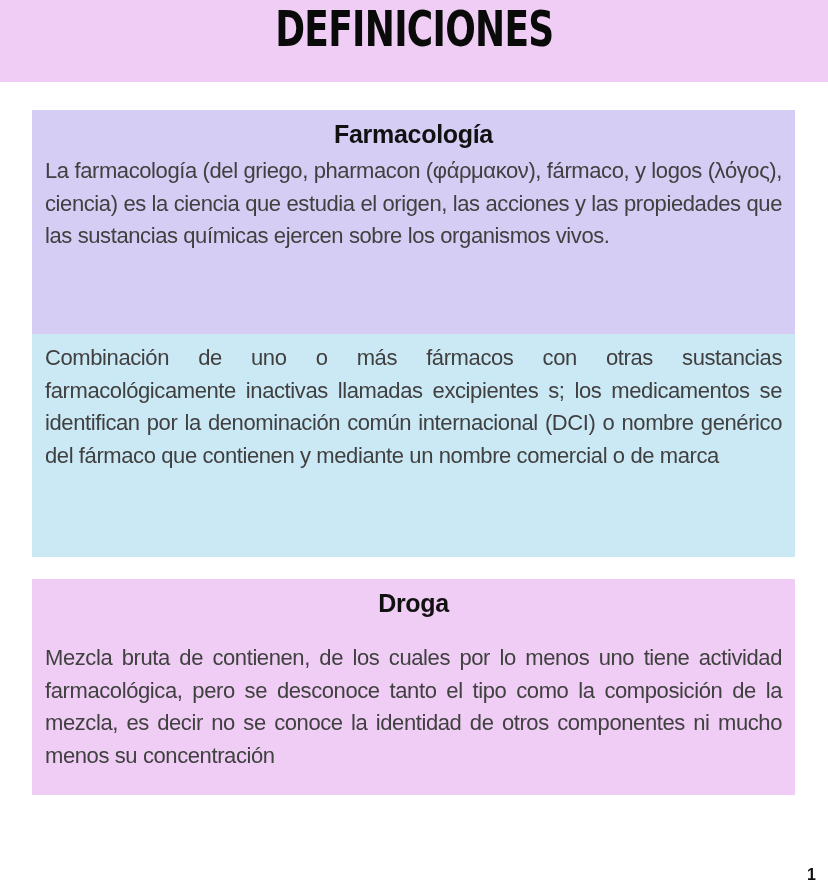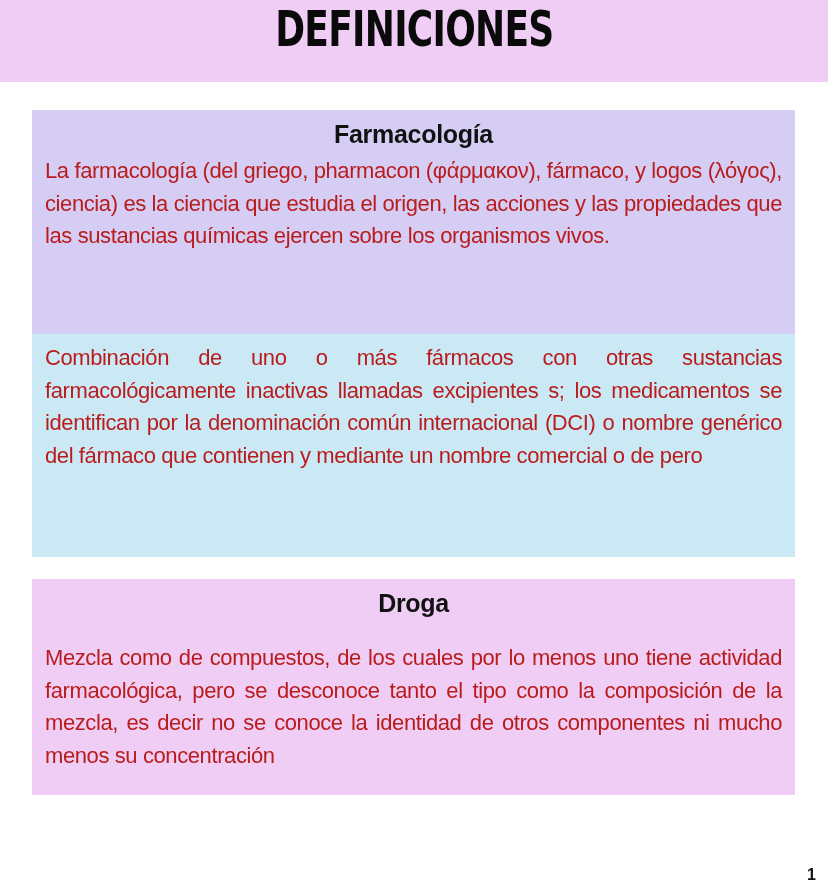--- a/index.html
+++ b/index.html
@@ -18,21 +18,21 @@
   }
   .card {
     position: absolute; left: 32px; width: 763px; box-sizing: border-box;
     padding: 8px 13px 10px 13px;
   }
   .card h2 {
     margin: 0; text-align: center; font-size: 25px; font-weight: bold; color: #111;
     font-family: "Liberation Sans", sans-serif; letter-spacing: -0.3px;
   }
   .card p {
-    margin: 0; font-size: 22px; line-height: 32.5px; text-align: justify; color: #b91c1c;
+    margin: 0; font-size: 22px; line-height: 32.5px; text-align: justify; color: #404040;
     font-family: "Liberation Sans", sans-serif; letter-spacing: -0.4px;
   }
   .c1 { top: 110px; height: 244px; background: #d5cdf4; }
   .c1 h2 { margin-top: 2px; margin-bottom: 6px; }
   .c2 { top: 334px; height: 223px; background: #cbe8f5; }
   .c2 h2 { margin-top: 2px; margin-bottom: 4px; }
   .c3 { top: 579px; height: 216px; background: #efcdf4; }
   .c3 h2 { margin-top: 2px; margin-bottom: 24px; }
   .page-num {
     position: absolute; right: 12px; bottom: 8px; font-size: 16px; font-weight: bold; color: #111;
@@ -44,21 +44,21 @@
 <div class="header">
   <h1>DEFINICIONES</h1>
 </div>
 
 <div class="card c1">
   <h2>Farmacología</h2>
   <p>La farmacología (del griego, pharmacon (φάρμακον), fármaco, y logos (λόγος), ciencia) es la ciencia que estudia el origen, las acciones y las propiedades que las sustancias químicas ejercen sobre los organismos vivos.</p>
 </div>
 
 <div class="card c2">
-  <p>Combinación de uno o más fármacos con otras sustancias farmacológicamente inactivas llamadas excipientes s; los medicamentos se identifican por la denominación común internacional (DCI) o nombre genérico del fármaco que contienen y mediante un nombre comercial o de pero</p>
+  <p>Combinación de uno o más fármacos con otras sustancias farmacológicamente inactivas llamadas excipientes s; los medicamentos se identifican por la denominación común internacional (DCI) o nombre genérico del fármaco que contienen y mediante un nombre comercial o de marca</p>
 </div>
 
 <div class="card c3">
   <h2>Droga</h2>
-  <p>Mezcla como de compuestos, de los cuales por lo menos uno tiene actividad farmacológica, pero se desconoce tanto el tipo como la composición de la mezcla, es decir no se conoce la identidad de otros componentes ni mucho menos su concentración</p>
+  <p>Mezcla bruta de contienen, de los cuales por lo menos uno tiene actividad farmacológica, pero se desconoce tanto el tipo como la composición de la mezcla, es decir no se conoce la identidad de otros componentes ni mucho menos su concentración</p>
 </div>
 
 <div class="page-num">1</div>
 
 </body></html>

